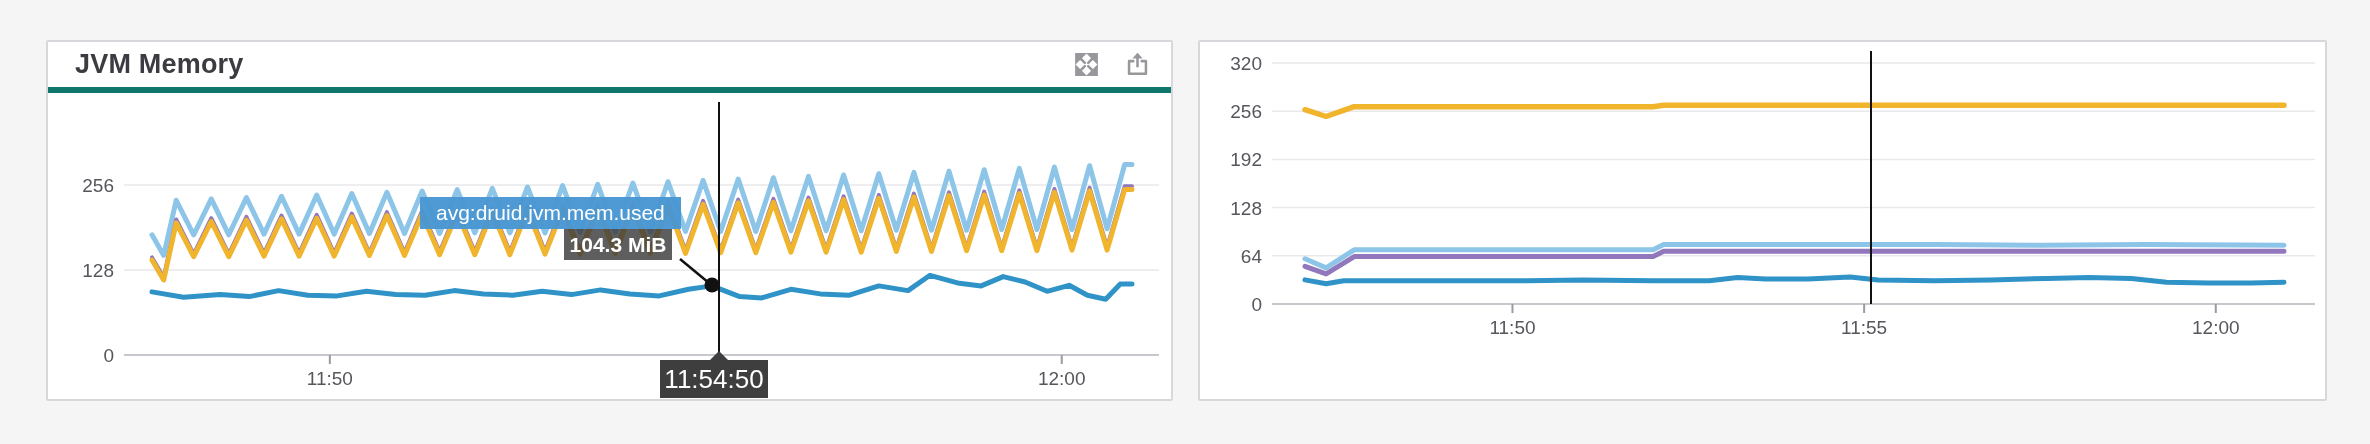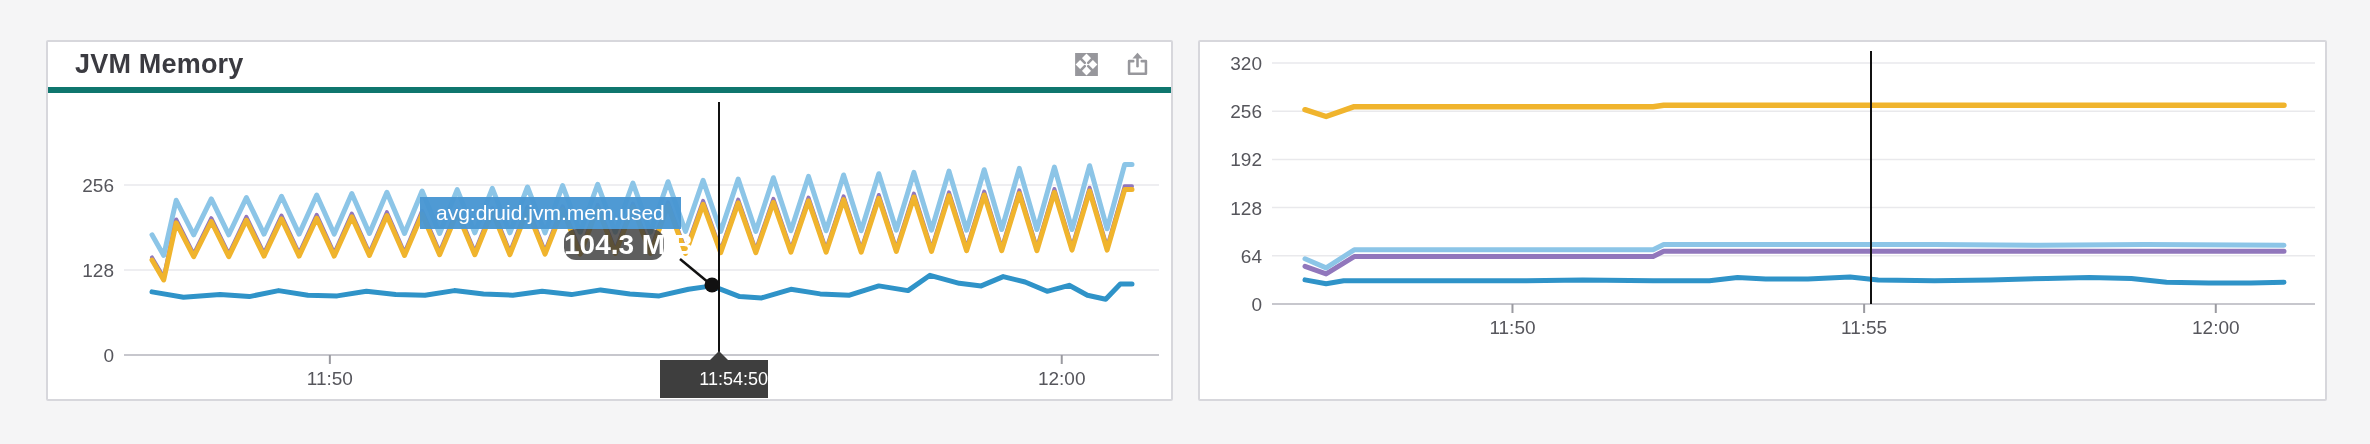--- a/index.html
+++ b/index.html
@@ -40,30 +40,30 @@
     position:absolute; width:2px; top:9px; height:253px;
     background:#111; z-index:5;
   }
   .tt-label {
     position:absolute; left:372px; top:104px; height:32px;
     background:rgba(72,150,210,0.96); color:#fff;
     font-size:21px; line-height:32px; padding:0 16px;
     z-index:7; white-space:nowrap;
   }
   .tt-value {
-    position:absolute; left:516px; top:136px; width:100px; height:31px;
+    position:absolute; left:516px; top:136px; width:108px; height:31px;
     background:rgba(58,58,58,0.82); color:#fff; font-weight:bold;
-    font-size:28px; line-height:31px; text-align:center;
-    z-index:7; white-space:nowrap;border-radius:12px;
+    font-size:21px; line-height:31px; text-align:center;
+    z-index:7; white-space:nowrap;
   }
   svg.leader { position:absolute; left:628px; top:158px; z-index:6; }
   .time-badge {
     position:absolute; left:612px; top:267px; width:108px; height:38px;
-    background:#3e3e3e; color:#fff; font-size:18px; line-height:38px;
-    text-align:right; z-index:8;
+    background:#3e3e3e; color:#fff; font-size:26px; line-height:38px;
+    text-align:center; z-index:8;
   }
   .time-badge .caret {
     position:absolute; left:50px; top:-9px; width:0; height:0;
     border-left:9px solid transparent; border-right:9px solid transparent;
     border-bottom:9px solid #3e3e3e;
   }
 </style>
 </head>
 <body>
 

